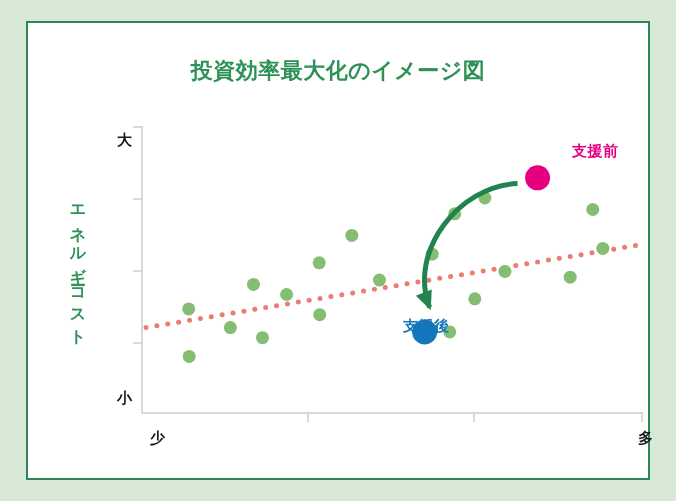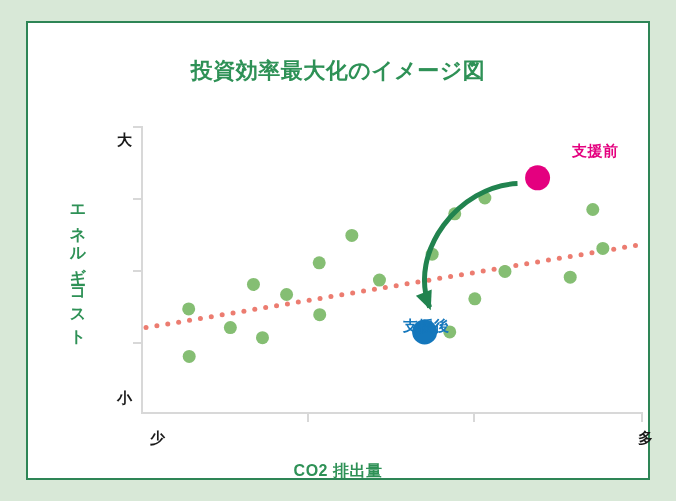--- a/index.html
+++ b/index.html
@@ -164,21 +164,20 @@
     <div class="y-axis-title">エネルギーコスト</div>
 
     <div class="y-tick-label y-tick-high">大</div>
 
     <div class="y-tick-label y-tick-low">小</div>
 
     <div class="x-tick-label x-tick-left">少</div>
 
     <div class="x-tick-label x-tick-right">多</div>
 
-    <div class="x-axis-title">CO2 排出量</div>
 
     <div class="plot">
       <div class="plot-frame"></div>
 
       <div class="tick tick-y" style="top:0px;"></div>
       <div class="tick tick-y" style="top:72px;"></div>
       <div class="tick tick-y" style="top:144px;"></div>
       <div class="tick tick-y" style="top:216px;"></div>
 
       <div class="tick tick-x" style="left:166px;"></div>

